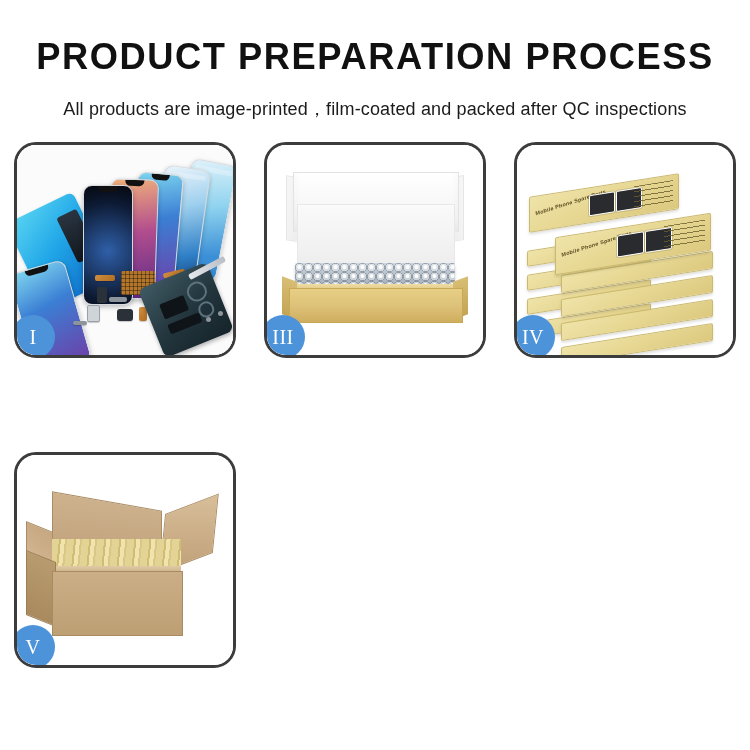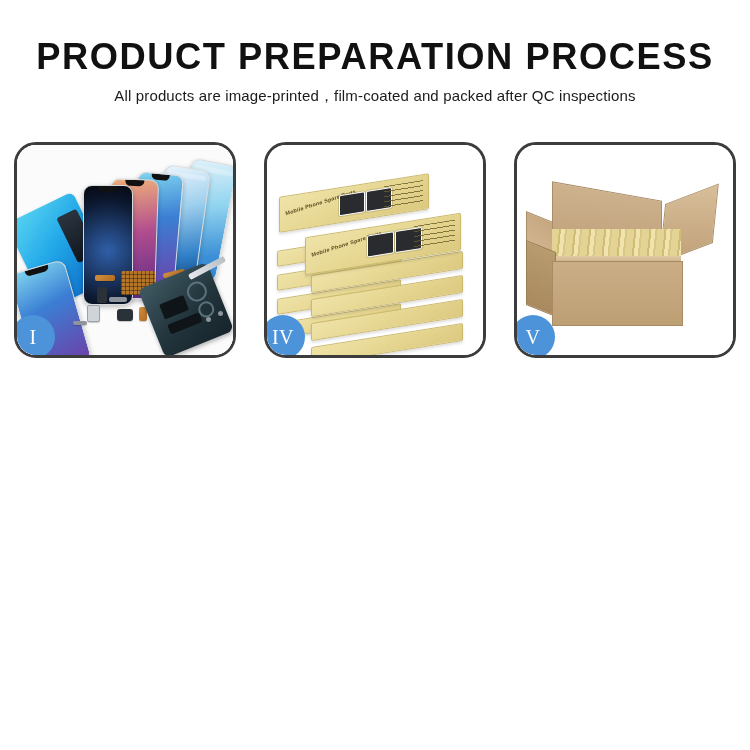--- a/index.html
+++ b/index.html
@@ -13,22 +13,22 @@
   
   .header{position:absolute;left:0;top:0;width:750px;text-align:center;}
   .title{
     margin:0;padding-top:38px;
     font-size:37px;font-weight:700;color:#111;
     letter-spacing:1.6px;line-height:1;
     font-family:"Liberation Sans","DejaVu Sans",sans-serif;
     transform:scaleX(0.98);
   }
   .subtitle{
-    margin:0;padding-top:13px;
-    font-size:15px;font-weight:400;color:#1b1b1b;
+    margin:12px;padding-top:13px;
+    font-size:18px;font-weight:400;color:#1b1b1b;
     letter-spacing:.15px;line-height:1;
   }
 
   
   .grid{
     position:absolute;left:14px;top:142px;
     width:722px;height:560px;
     display:grid;
     grid-template-columns:repeat(3,222px);
     grid-template-rows:repeat(2,216px);
@@ -354,20 +354,37 @@
         <div class="part gray" style="right:10px;top:166px;width:5px;height:5px;border-radius:50%;"></div>
         <div class="part gray" style="right:22px;top:172px;width:5px;height:5px;border-radius:50%;"></div>
 
         <div class="badge">
           <span>I</span>
         </div>
       </div>
     </div>
 
 
+    <div class="panel">
+      <div class="stage p3">
+        <div class="lid-flap-l"></div>
+        <div class="lid-flap-r"></div>
+        <div class="lid-back"></div>
+        <div class="inner-foam"></div>
+        <div class="bubble-pack"></div>
+        <div class="box-rim"></div>
+        <div class="box-side-l"></div>
+        <div class="box-side-r"></div>
+        <div class="box-front"></div>
+
+        <div class="badge">
+          <span>III</span>
+        </div>
+      </div>
+    </div>
 
     <div class="panel">
       <div class="stage p4">
 
         <div class="kbox" style="left:10px;top:96px;width:124px;height:16px;">
           <div class="top"></div>
         </div>
         <div class="kbox" style="left:10px;top:120px;width:124px;height:16px;">
           <div class="top"></div>
         </div>

